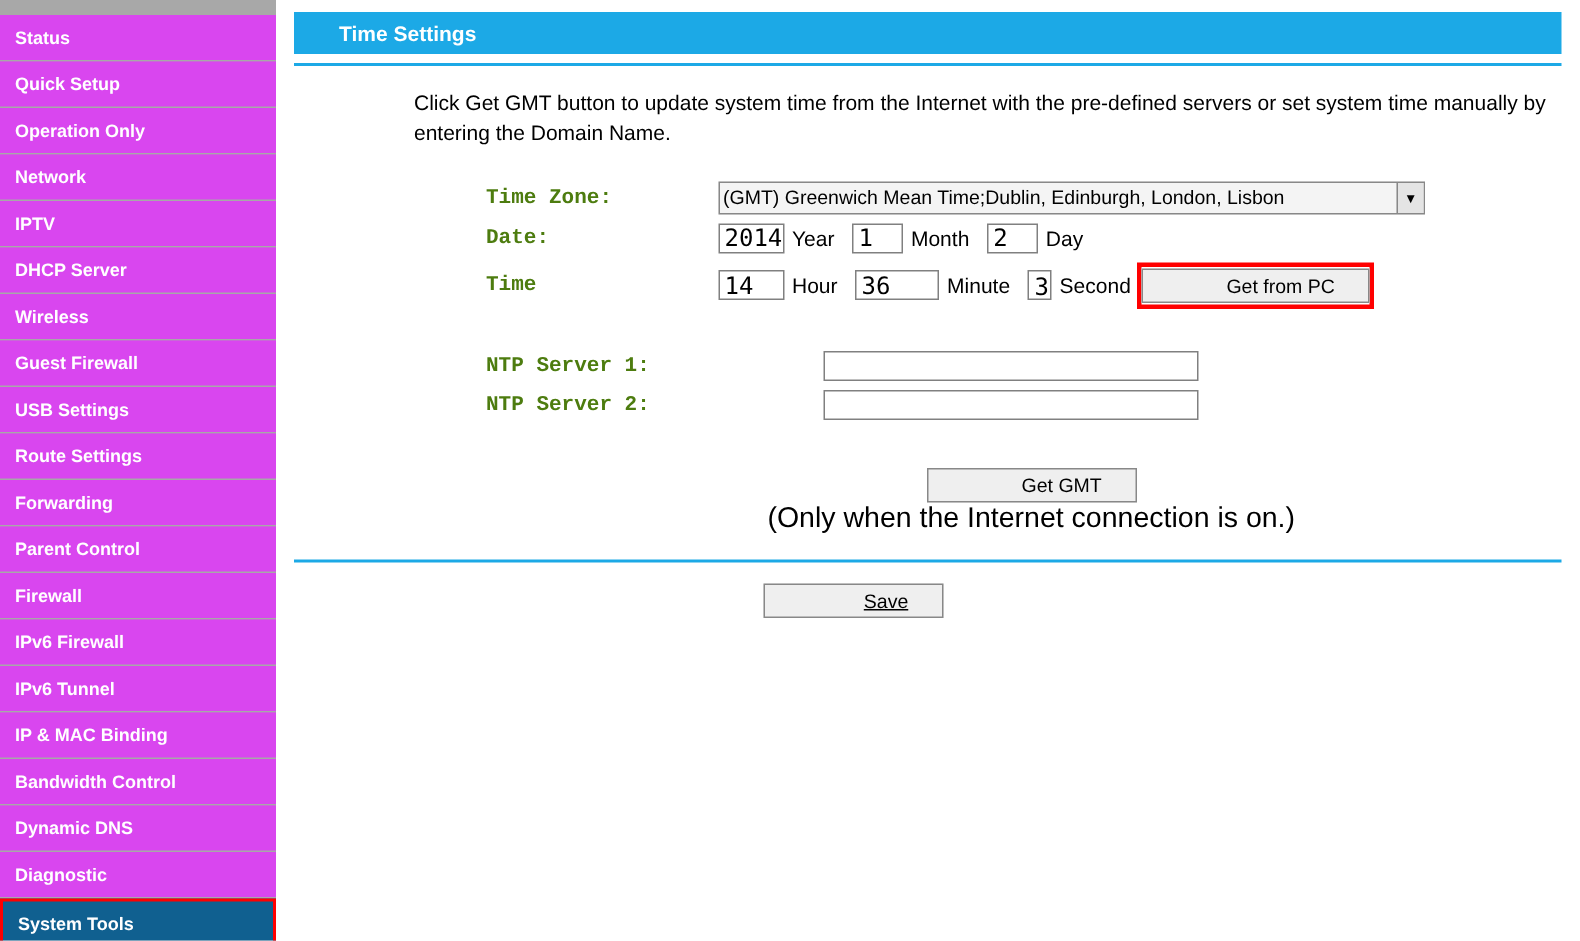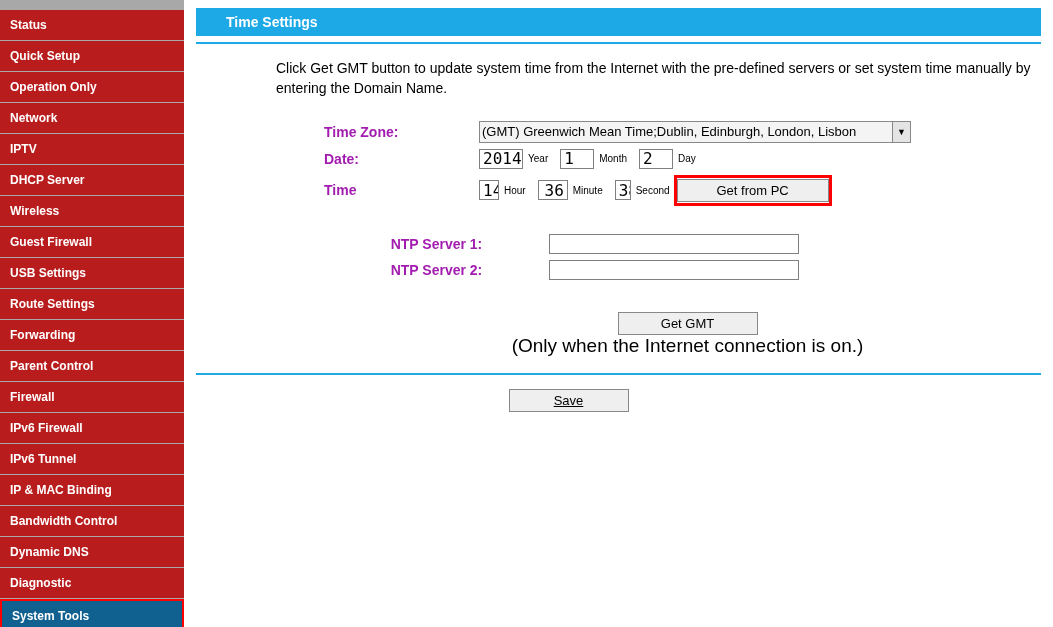--- a/index.html
+++ b/index.html
@@ -1,40 +1,40 @@
 <!DOCTYPE html>
 <html><head>
 <meta charset="utf-8">
 <style>
 * { box-sizing: border-box; margin: 0; padding: 0; }
 body { font-family: Arial, sans-serif; font-size: 13px; display: flex; width: 1053px; height: 627px; overflow: hidden; }
 .sidebar { width: 184px; background: #a8a8a8; flex-shrink: 0; }
-.sidebar-item { background: #b91c1c; color: #fff; font-weight: bold; padding: 8px 10px; border-bottom: 1px solid #a8a8a8; cursor: pointer; font-size: 12px; }
+.sidebar-item { background: #d946ef; color: #fff; font-weight: bold; padding: 8px 10px; border-bottom: 1px solid #a8a8a8; cursor: pointer; font-size: 12px; }
 .sidebar-item.active { background: #106090; }
 .highlight-red { border: 2px solid #ff0000; }
 .main { flex: 1; padding: 0px 12px 0 12px; background: #fff; overflow: hidden; }
 .page-header { background: #1ca9e6; color: #fff; font-weight: bold; padding: 6px 30px; font-size: 14px; margin-top: 8px; }
 .divider { border-top: 2px solid #1ca9e6; margin: 6px 0 14px 0; }
 .intro { color: #000; font-size: 14px; margin: 0 0 22px 80px; line-height: 1.45; }
 .form-block { margin-left: 128px; }
 .row { display: flex; align-items: center; margin-bottom: 6px; }
-.row-label { width: 155px; font-weight: bold; font-size: 14px; color: #a21caf; }
-.tz-select { width: 432px; height: 22px; background: #f4f4f4; border: 1px solid #888; font-size: 13px; padding-left: 2px; display: flex; align-items: center; justify-content: space-between; }
+.row-label { width: 155px; font-weight: bold; font-size: 14px; color: #4d7c0f; font-family: Liberation Mono, monospace; }
+.tz-select { width: 471px; height: 22px; background: #f4f4f4; border: 1px solid #888; font-size: 13px; padding-left: 2px; display: flex; align-items: center; justify-content: space-between; }
 .tz-arrow { width: 18px; height: 20px; background: #e4e4e4; border-left: 1px solid #888; display: flex; align-items: center; justify-content: center; font-size: 9px; }
 .small-input { width: 44px; height: 20px; border: 1px solid #808080; font-family: monospace; font-size: 16px; padding-left: 3px; }
-.inline-lbl { font-size: 10px; margin: 0 12px 0 5px; }
-.btn { background: #efefef; border: 1px solid #888; padding: 3px 22px; font-size: 13px; cursor: pointer; min-width: 152px; text-align: center; }
+.inline-lbl { font-size: 14px; margin: 0 12px 0 5px; }
+.btn { background: #efefef; border: 1px solid #888; padding: 3px 22px; font-size: 13px; cursor: pointer; min-width: 152px; text-align: right; }
 .btn-highlight { border: 3px solid #ff0000; padding: 1px 0px; display: inline-block; }
 .ntp-input { width: 250px; height: 20px; border: 1px solid #808080; }
 .gmt-row { margin-top: 32px; display: flex; align-items: center; flex-direction: column; }
 .gmt-note { font-size: 19px; margin-left: 10px; }
 .save-row { display: flex; justify-content: center; padding-right: 100px; text-decoration: underline; }
 .sidebar-top-gap { height: 10px; background: #a8a8a8; }
 .ntp-block { margin-top: 28px; }
-.ntp-block .row-label { width: 225px; text-align: center; }
+.ntp-block .row-label { width: 225px; }
 </style>
 </head>
 <body>
 
 <div class="sidebar">
   <div class="sidebar-top-gap"></div>
   <div class="sidebar-item">Status</div>
   <div class="sidebar-item">Quick Setup</div>
   <div class="sidebar-item">Operation Only</div>
   <div class="sidebar-item">Network</div>
@@ -77,23 +77,23 @@
       <input class="small-input" value="2014" style="">
       <span class="inline-lbl">Year</span>
       <input class="small-input" style="width: 34px;" value="1">
       <span class="inline-lbl">Month</span>
       <input class="small-input" style="width: 34px;" value="2">
       <span class="inline-lbl">Day</span>
     </div>
 
     <div class="row">
       <div class="row-label">Time</div>
-      <input class="small-input" style="width: 20px;" value="14">
+      <input class="small-input" style="width: 44px;" value="14">
       <span class="inline-lbl">Hour</span>
-      <input class="small-input" style="width: 30px; text-align: center;" value="36">
+      <input class="small-input" style="width: 56px;" value="36">
       <span class="inline-lbl">Minute</span>
       <input class="small-input" style="width: 16px;" value="38">
       <span class="inline-lbl" style="margin-right:4px">Second</span>
       <span class="btn-highlight">
         <button class="btn">Get from PC</button>
       </span>
     </div>
 
     <div class="ntp-block">
       <div class="row">

